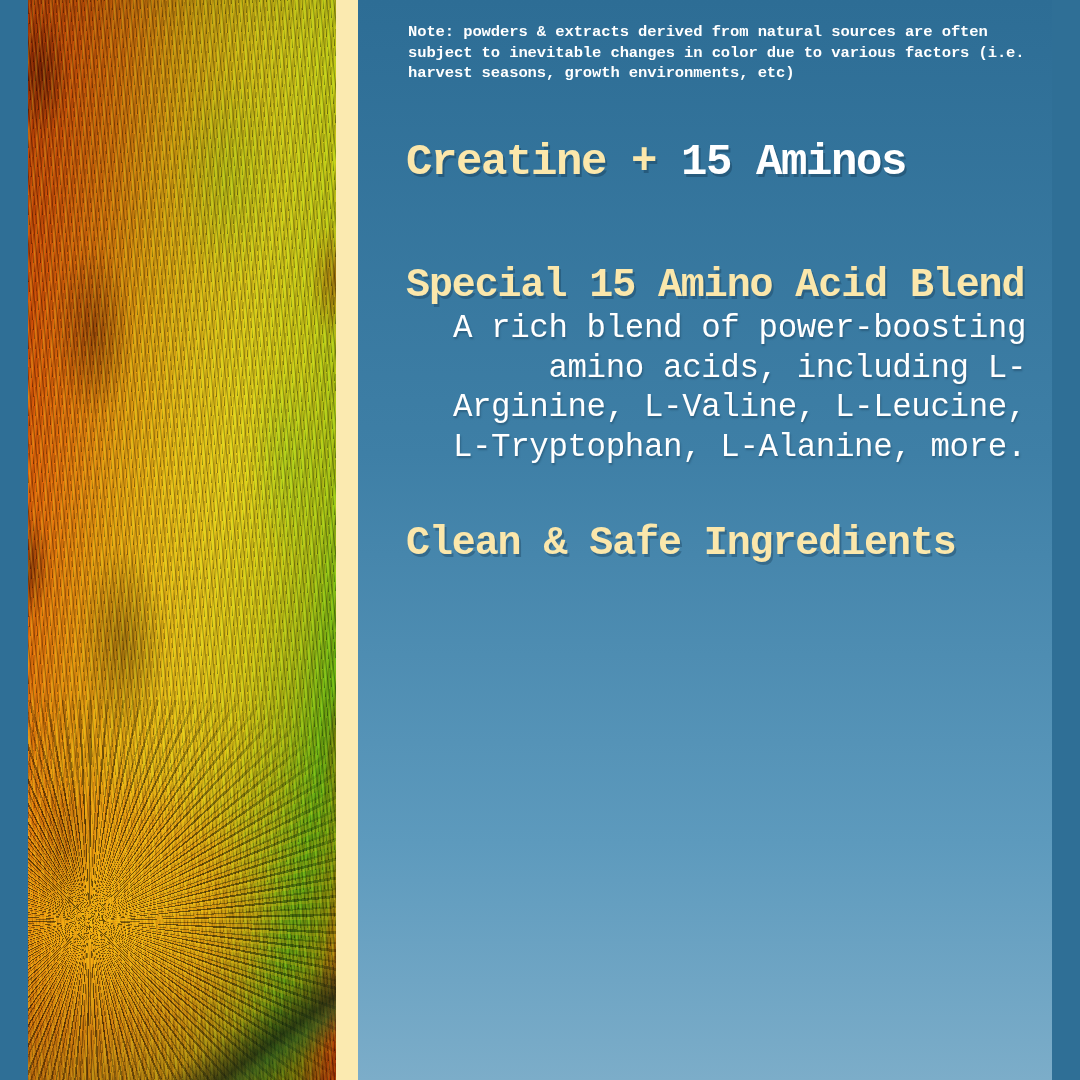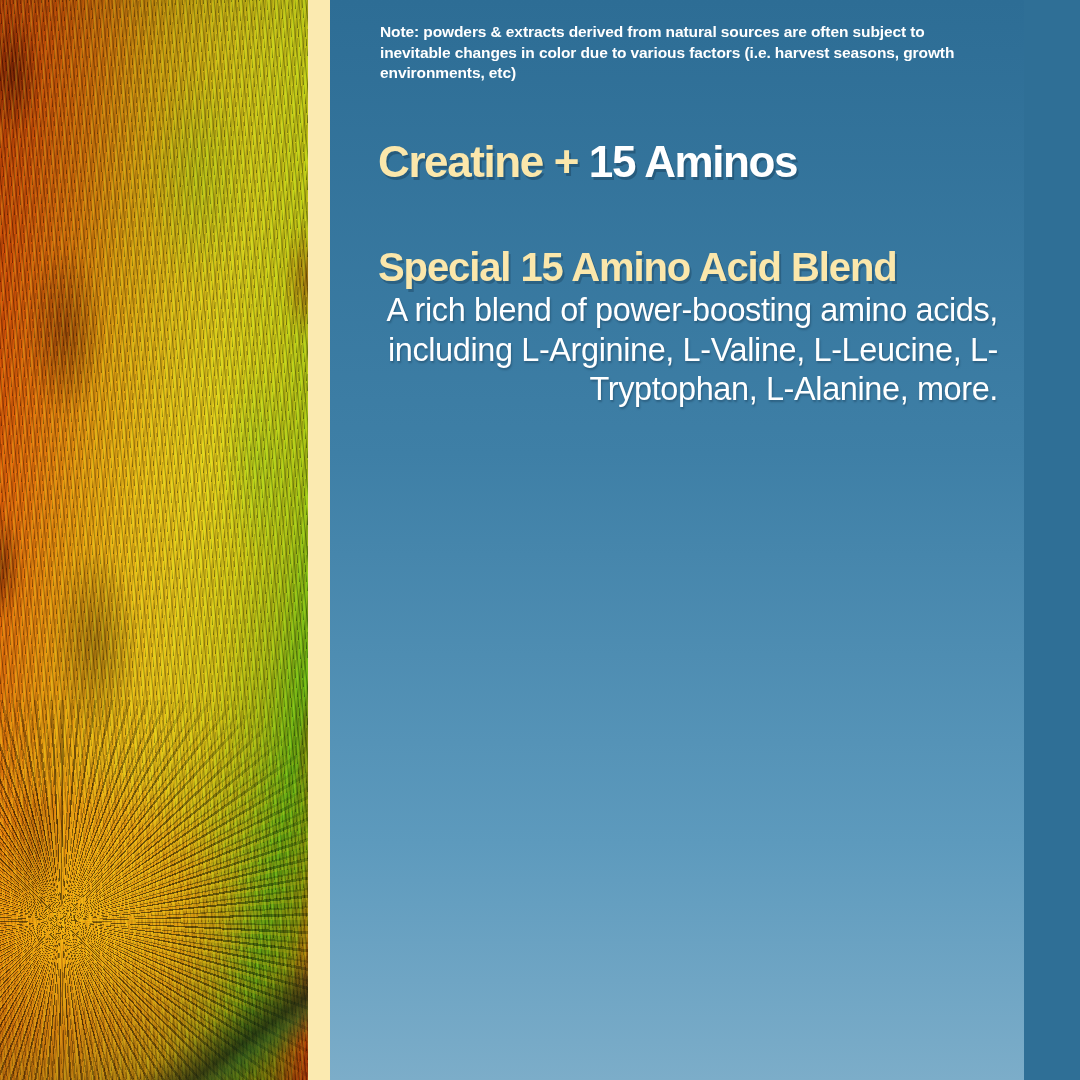--- a/index.html
+++ b/index.html
@@ -6,21 +6,22 @@
     margin: 0;
     padding: 0;
     background: #2f6f96;
   }
   #page {
     position: relative;
     width: 1024px;
     height: 1080px;
     overflow: hidden;
     display: flex;
-    font-family: Liberation Sans, sans-serif;
+    font-family: Liberation Mono, monospace;
+    padding-left: 28px;
   }
 
   
   #image-panel {
     position: relative;
     width: 308px;
     height: 1080px;
     flex: 0 0 308px;
     overflow: hidden;
     background: #c63a06;
@@ -177,21 +178,21 @@
     font-weight: bold;
     line-height: 1.0;
     letter-spacing: -1.4px;
     color: #fbe7ab;
     text-shadow: 2px 3px 0 rgba(20,55,80,0.40);
     white-space: nowrap;
   }
   .main-title .white { color: #ffffff; }
 
   .block { margin-top: 54px; }
-  .block.first { margin-top: 62px; }
+  .block.first { margin-top: 80px; }
 
   .block h2 {
     margin: 0 0 2px 0;
     font-size: 40px;
     font-weight: bold;
     line-height: 1.08;
     letter-spacing: -1.1px;
     color: #fbe7ab;
     text-shadow: 2px 3px 0 rgba(20,55,80,0.35);
     white-space: nowrap;
@@ -233,16 +234,17 @@
 
     <h1 class="main-title"><span>Creatine + </span><span class="white">15 Aminos</span></h1>
 
     <div class="block first">
       <h2>Special 15 Amino Acid Blend</h2>
       <p>A rich blend of power-boosting amino acids, including L-Arginine, L-Valine, L-Leucine, L-Tryptophan, L-Alanine, more.</p>
     </div>
 
 
     <div class="block">
+      <h2>Clean &amp; Safe Ingredients</h2>
     </div>
 
   </div>
 </div>
 
 </body></html>

